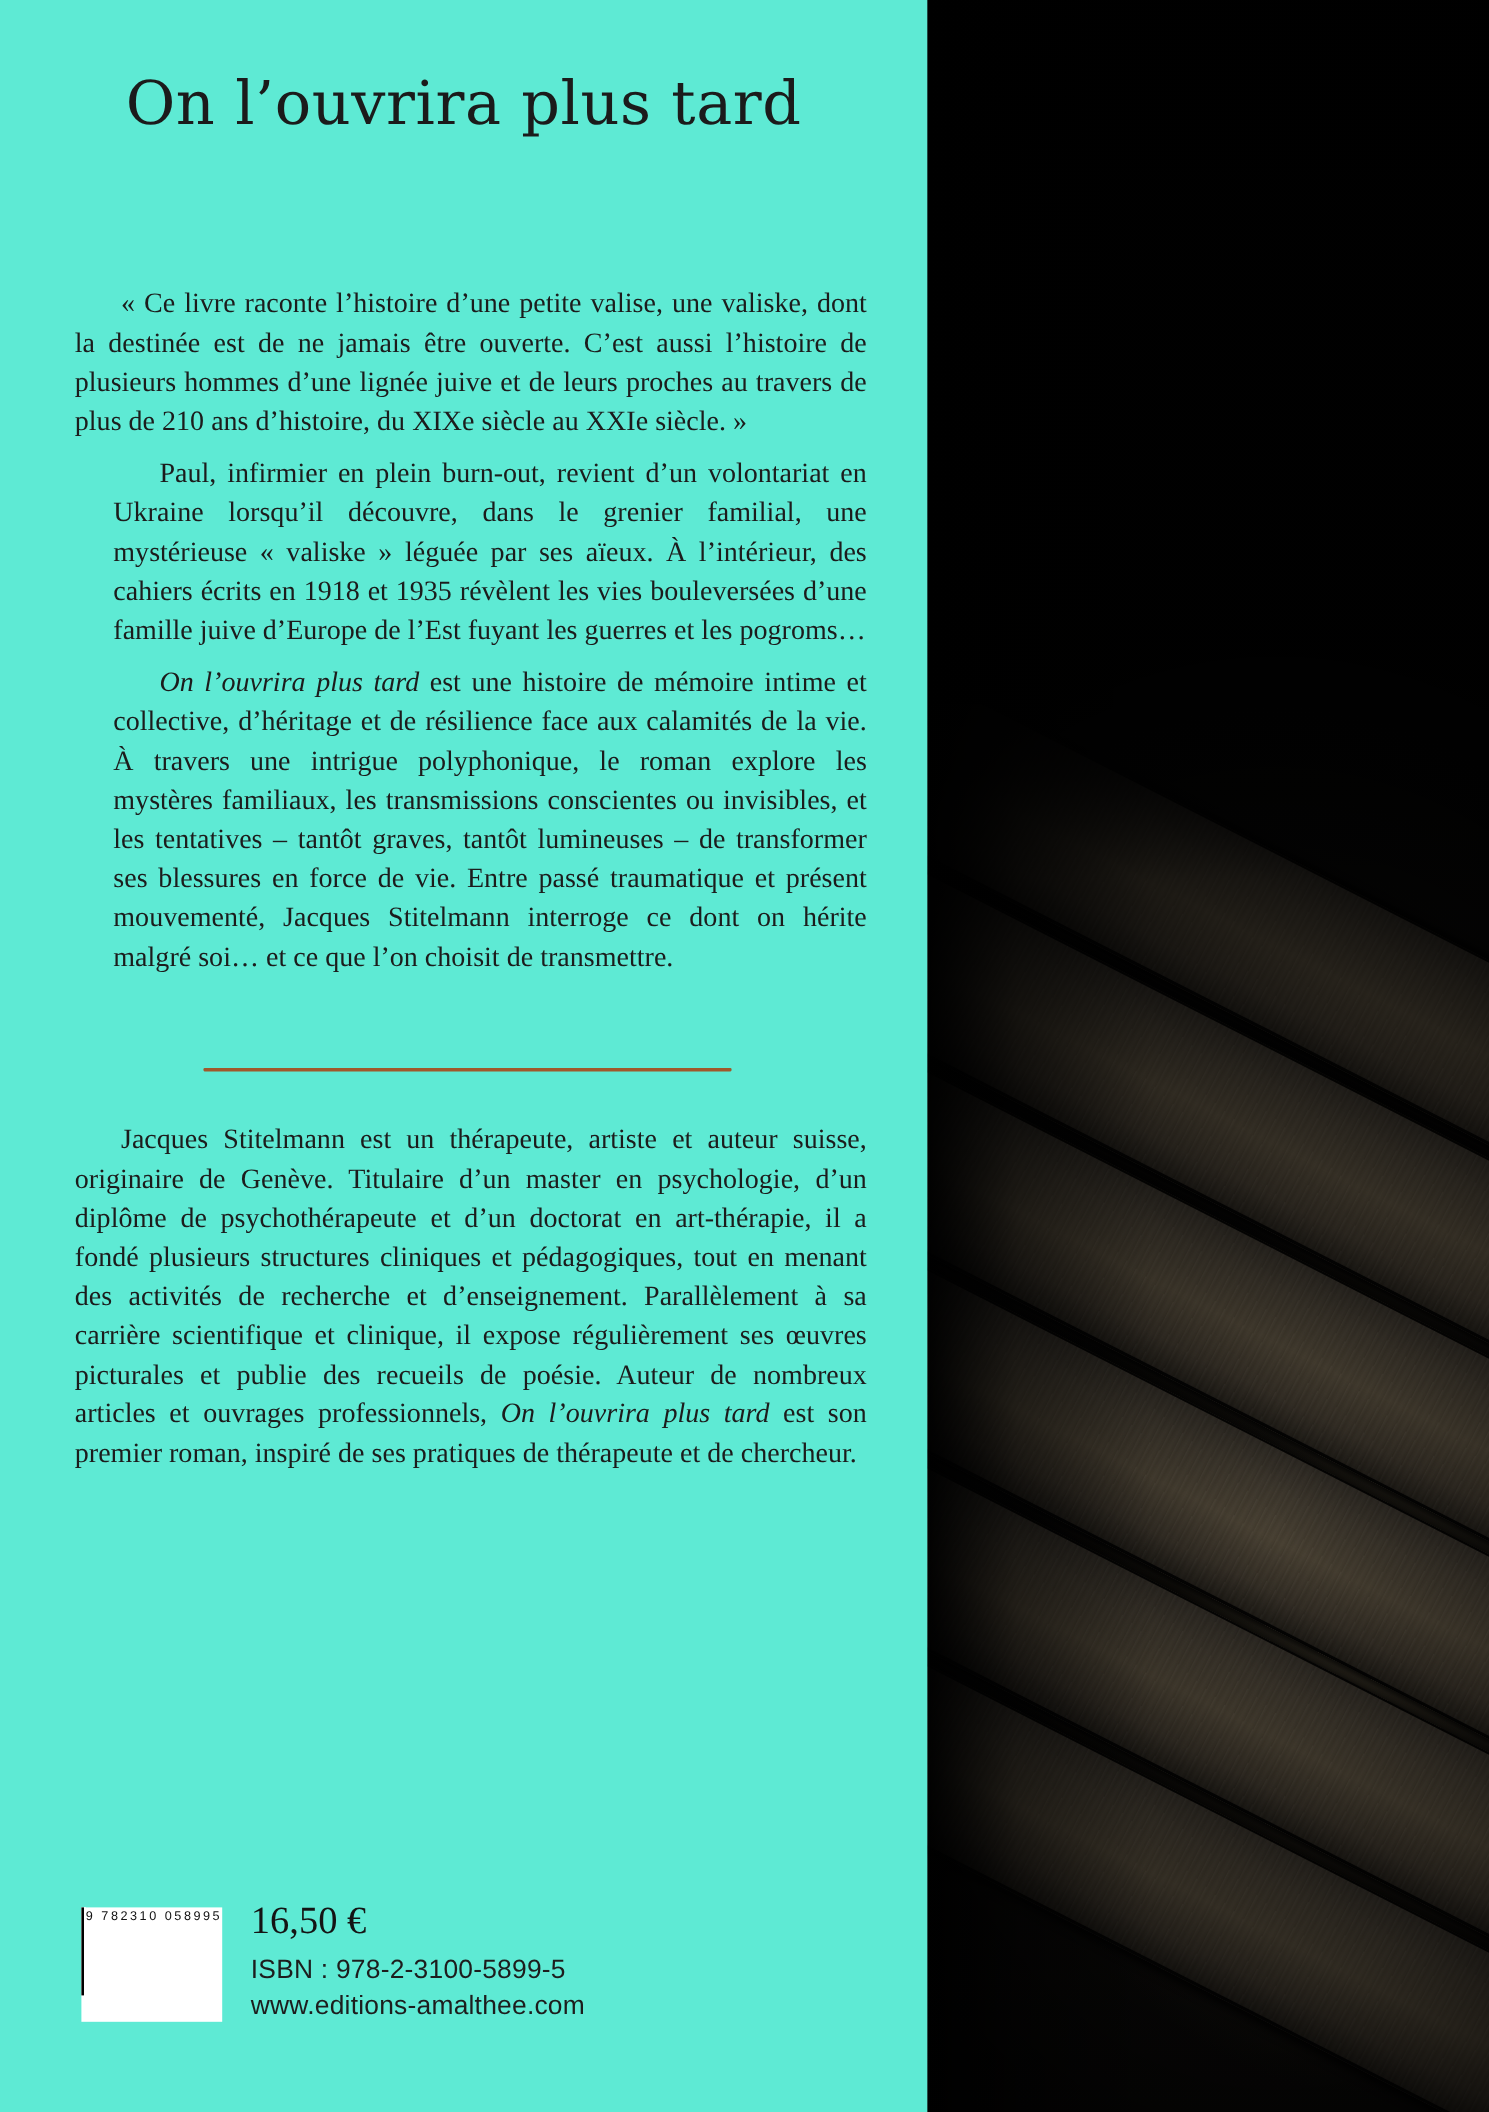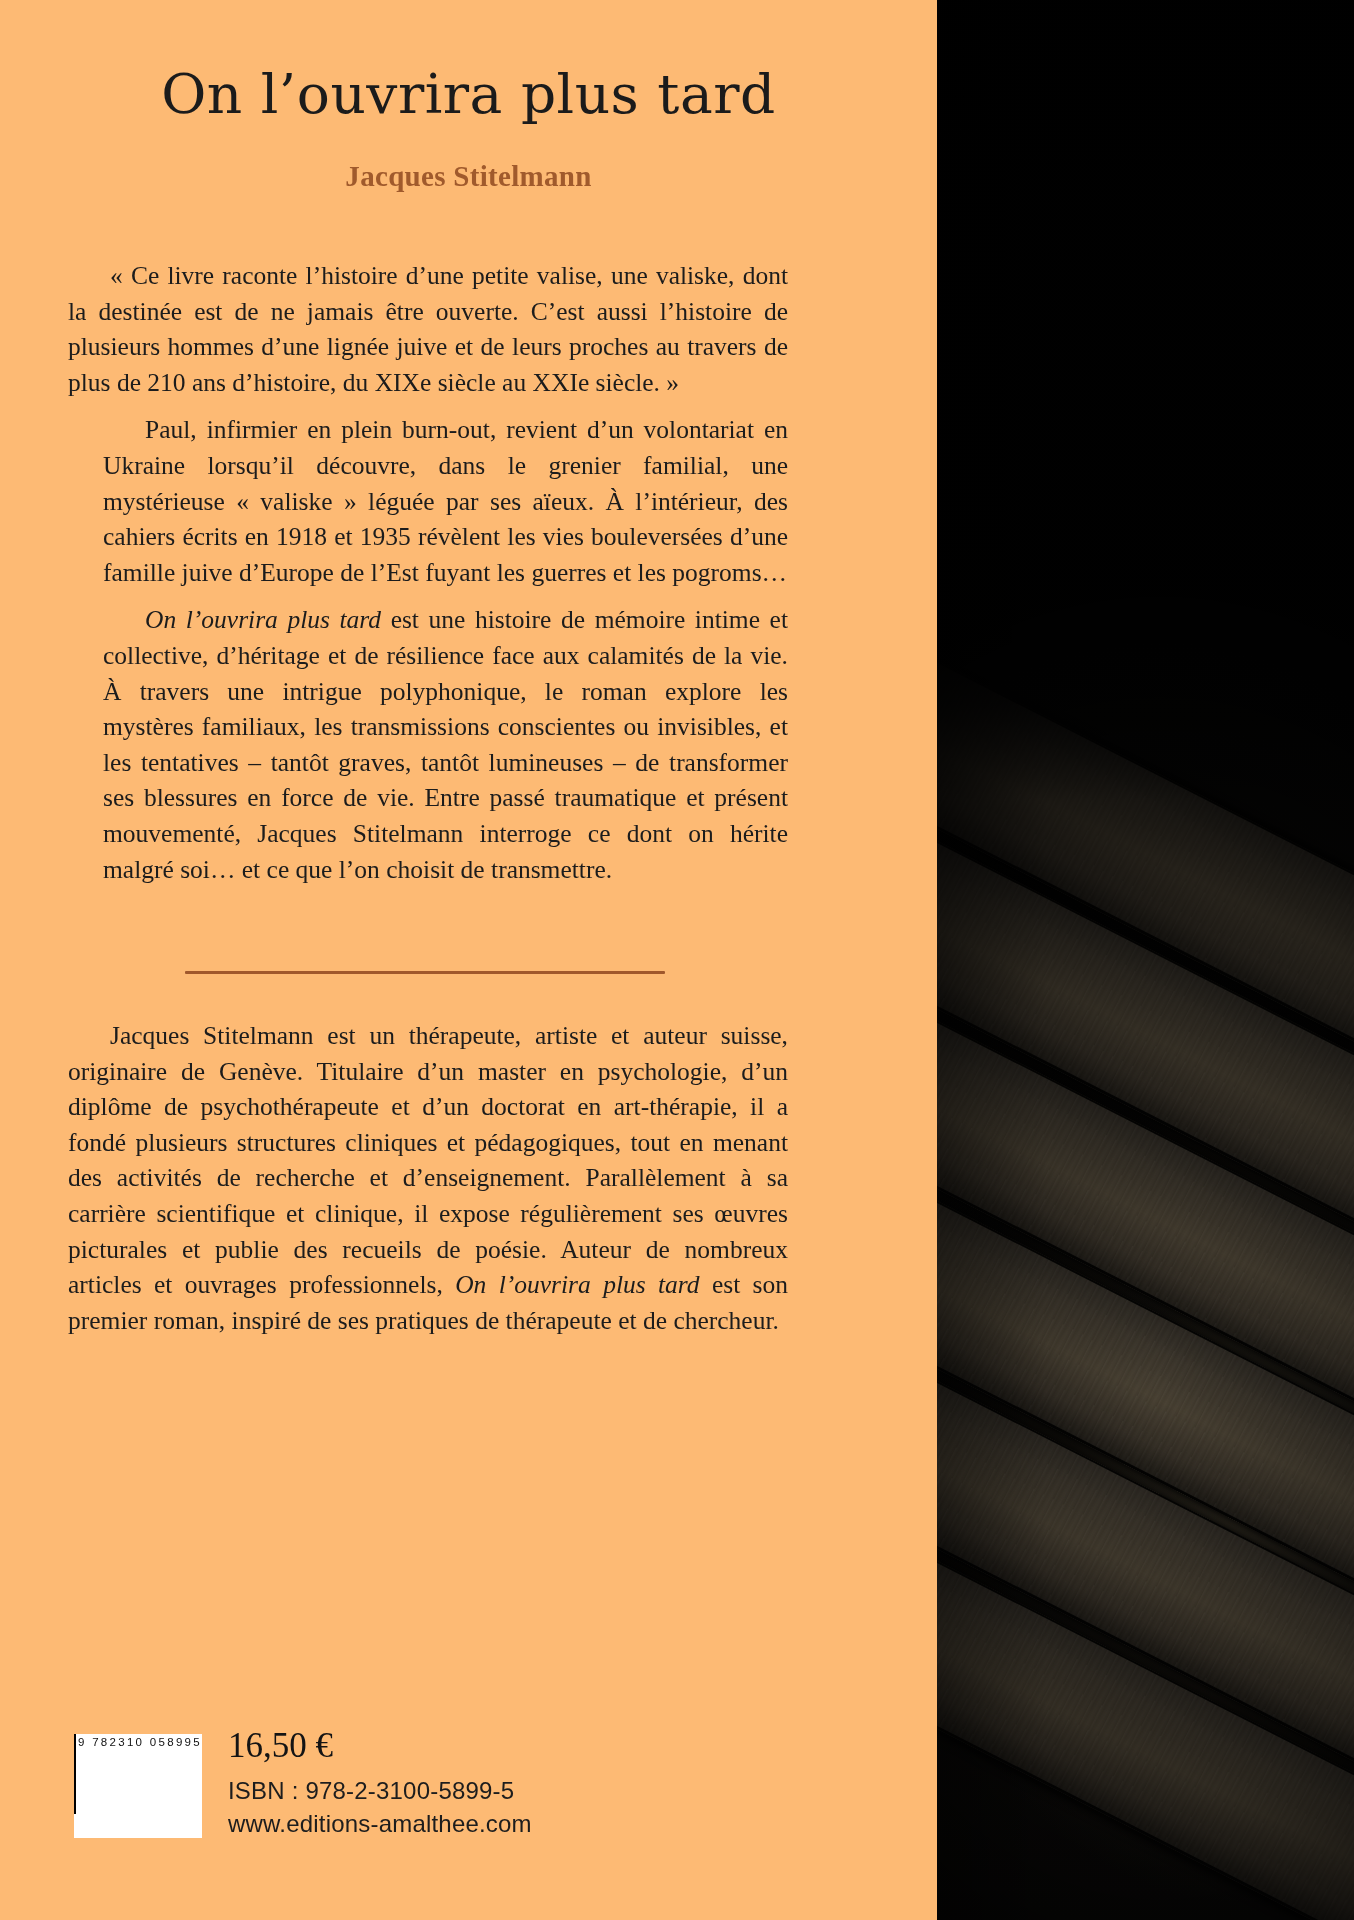--- a/index.html
+++ b/index.html
@@ -85,23 +85,23 @@
     height: 800px;
     background: linear-gradient(180deg, #040404 0%, #050505 58%, rgba(5,5,5,0.55) 88%, rgba(5,5,5,0) 100%);
     pointer-events: none;
   }
 
   
   .text-col {
     position: absolute;
     left: 0;
     top: 0;
-    width: 937px;
-    height: 1920px;
-    background: #fdba74;
+    width: 843px;
+    height: 1920px;
+    background: #5eead4;
   }
 
   .title {
     position: absolute;
     left: 0;
     right: 0;
     top: 66px;
     text-align: center;
     font-family: "DejaVu Serif", "Liberation Serif", serif;
     font-size: 55px;
@@ -244,21 +244,20 @@
       <div class="plank p6"></div>
     </div>
     <div class="photo-topblack"></div>
     <div class="photo-vignette"></div>
   </div>
 
   <div class="text-col">
 
     <div class="title">On l’ouvrira plus tard</div>
 
-    <div class="author">Jacques Stitelmann</div>
 
     <div class="body-block">
       <p class="para">« Ce livre raconte l’histoire d’une petite valise, une valiske, dont la destinée est de ne jamais être ouverte. C’est aussi l’histoire de plusieurs hommes d’une lignée juive et de leurs proches au travers de plus de 210 ans d’histoire, du XIXe siècle au XXIe siècle. »</p>
       <p class="para">Paul, infirmier en plein burn-out, revient d’un volontariat en Ukraine lorsqu’il découvre, dans le grenier familial, une mystérieuse « valiske » léguée par ses aïeux. À l’intérieur, des cahiers écrits en 1918 et 1935 révèlent les vies bouleversées d’une famille juive d’Europe de l’Est fuyant les guerres et les pogroms…</p>
       <p class="para"><span class="ital">On l’ouvrira plus tard</span><span> est une histoire de mémoire intime et collective, d’héritage et de résilience face aux calamités de la vie. À travers une intrigue polyphonique, le roman explore les mystères familiaux, les transmissions conscientes ou invisibles, et les tentatives – tantôt graves, tantôt lumineuses – de transformer ses blessures en force de vie. Entre passé traumatique et présent mouvementé, Jacques Stitelmann interroge ce dont on hérite malgré soi… et ce que l’on choisit de transmettre.</span></p>
     </div>
 
     <div class="divider"></div>
 
     <div class="bio-block">

